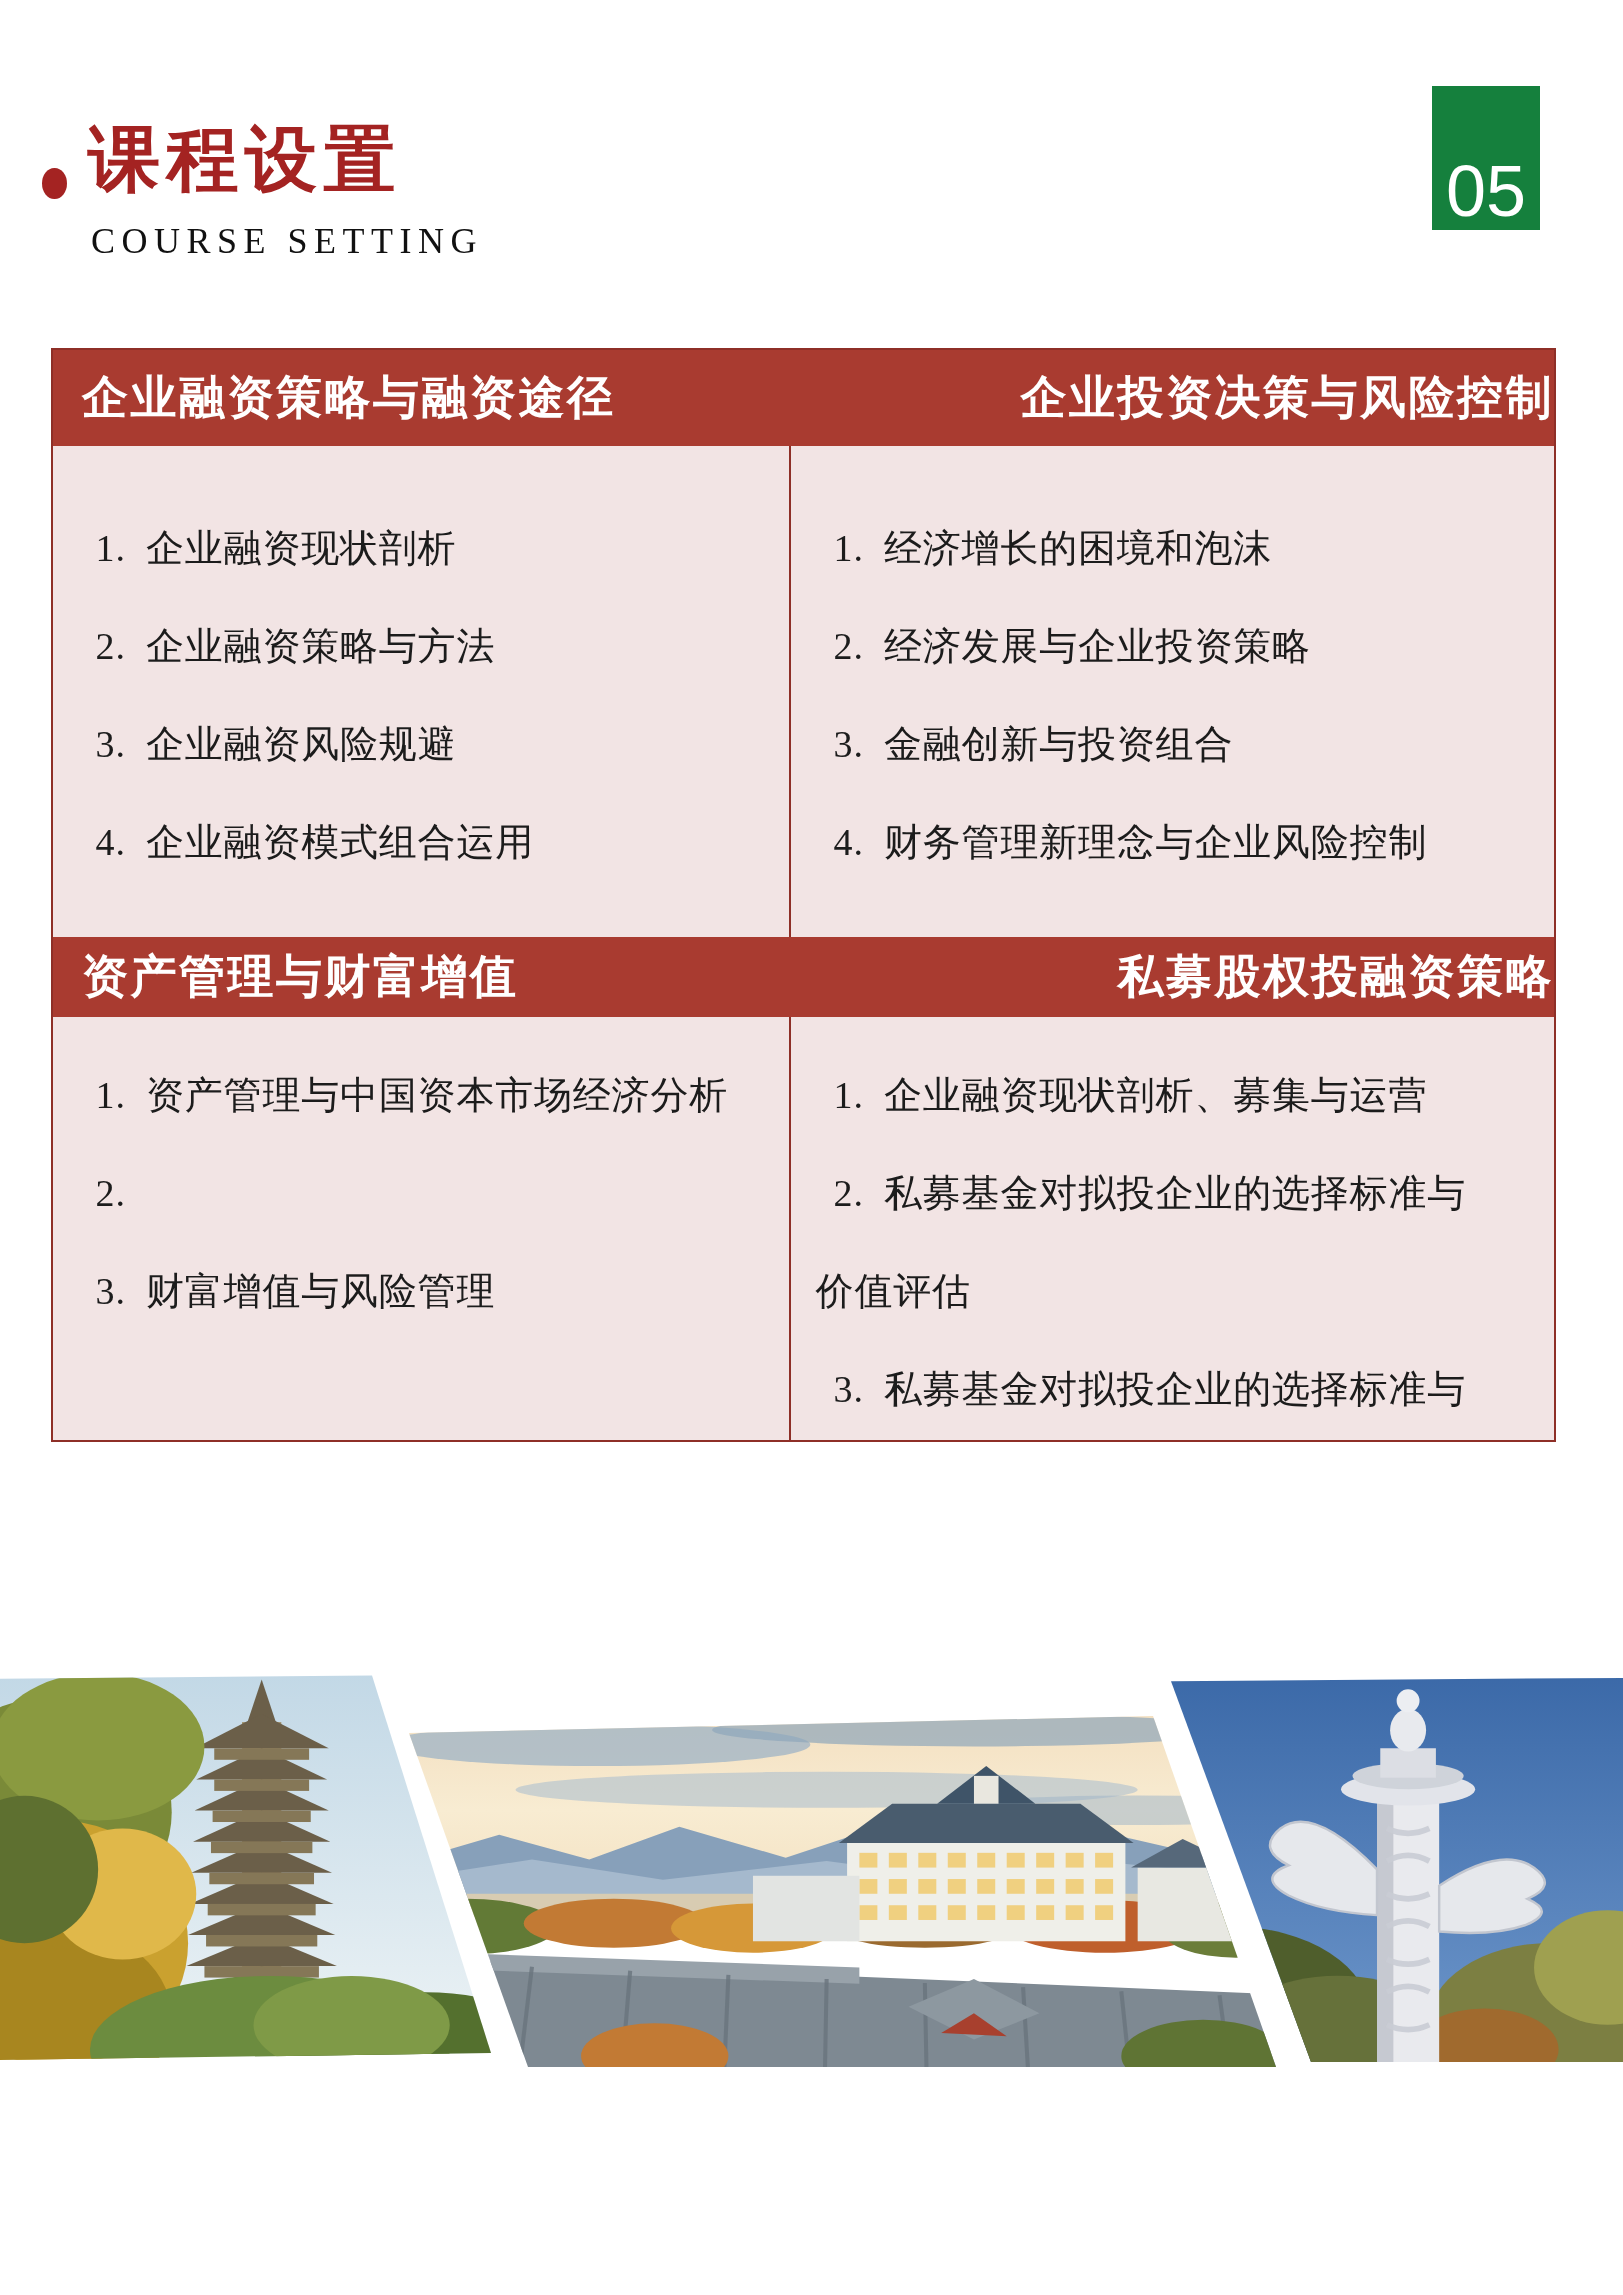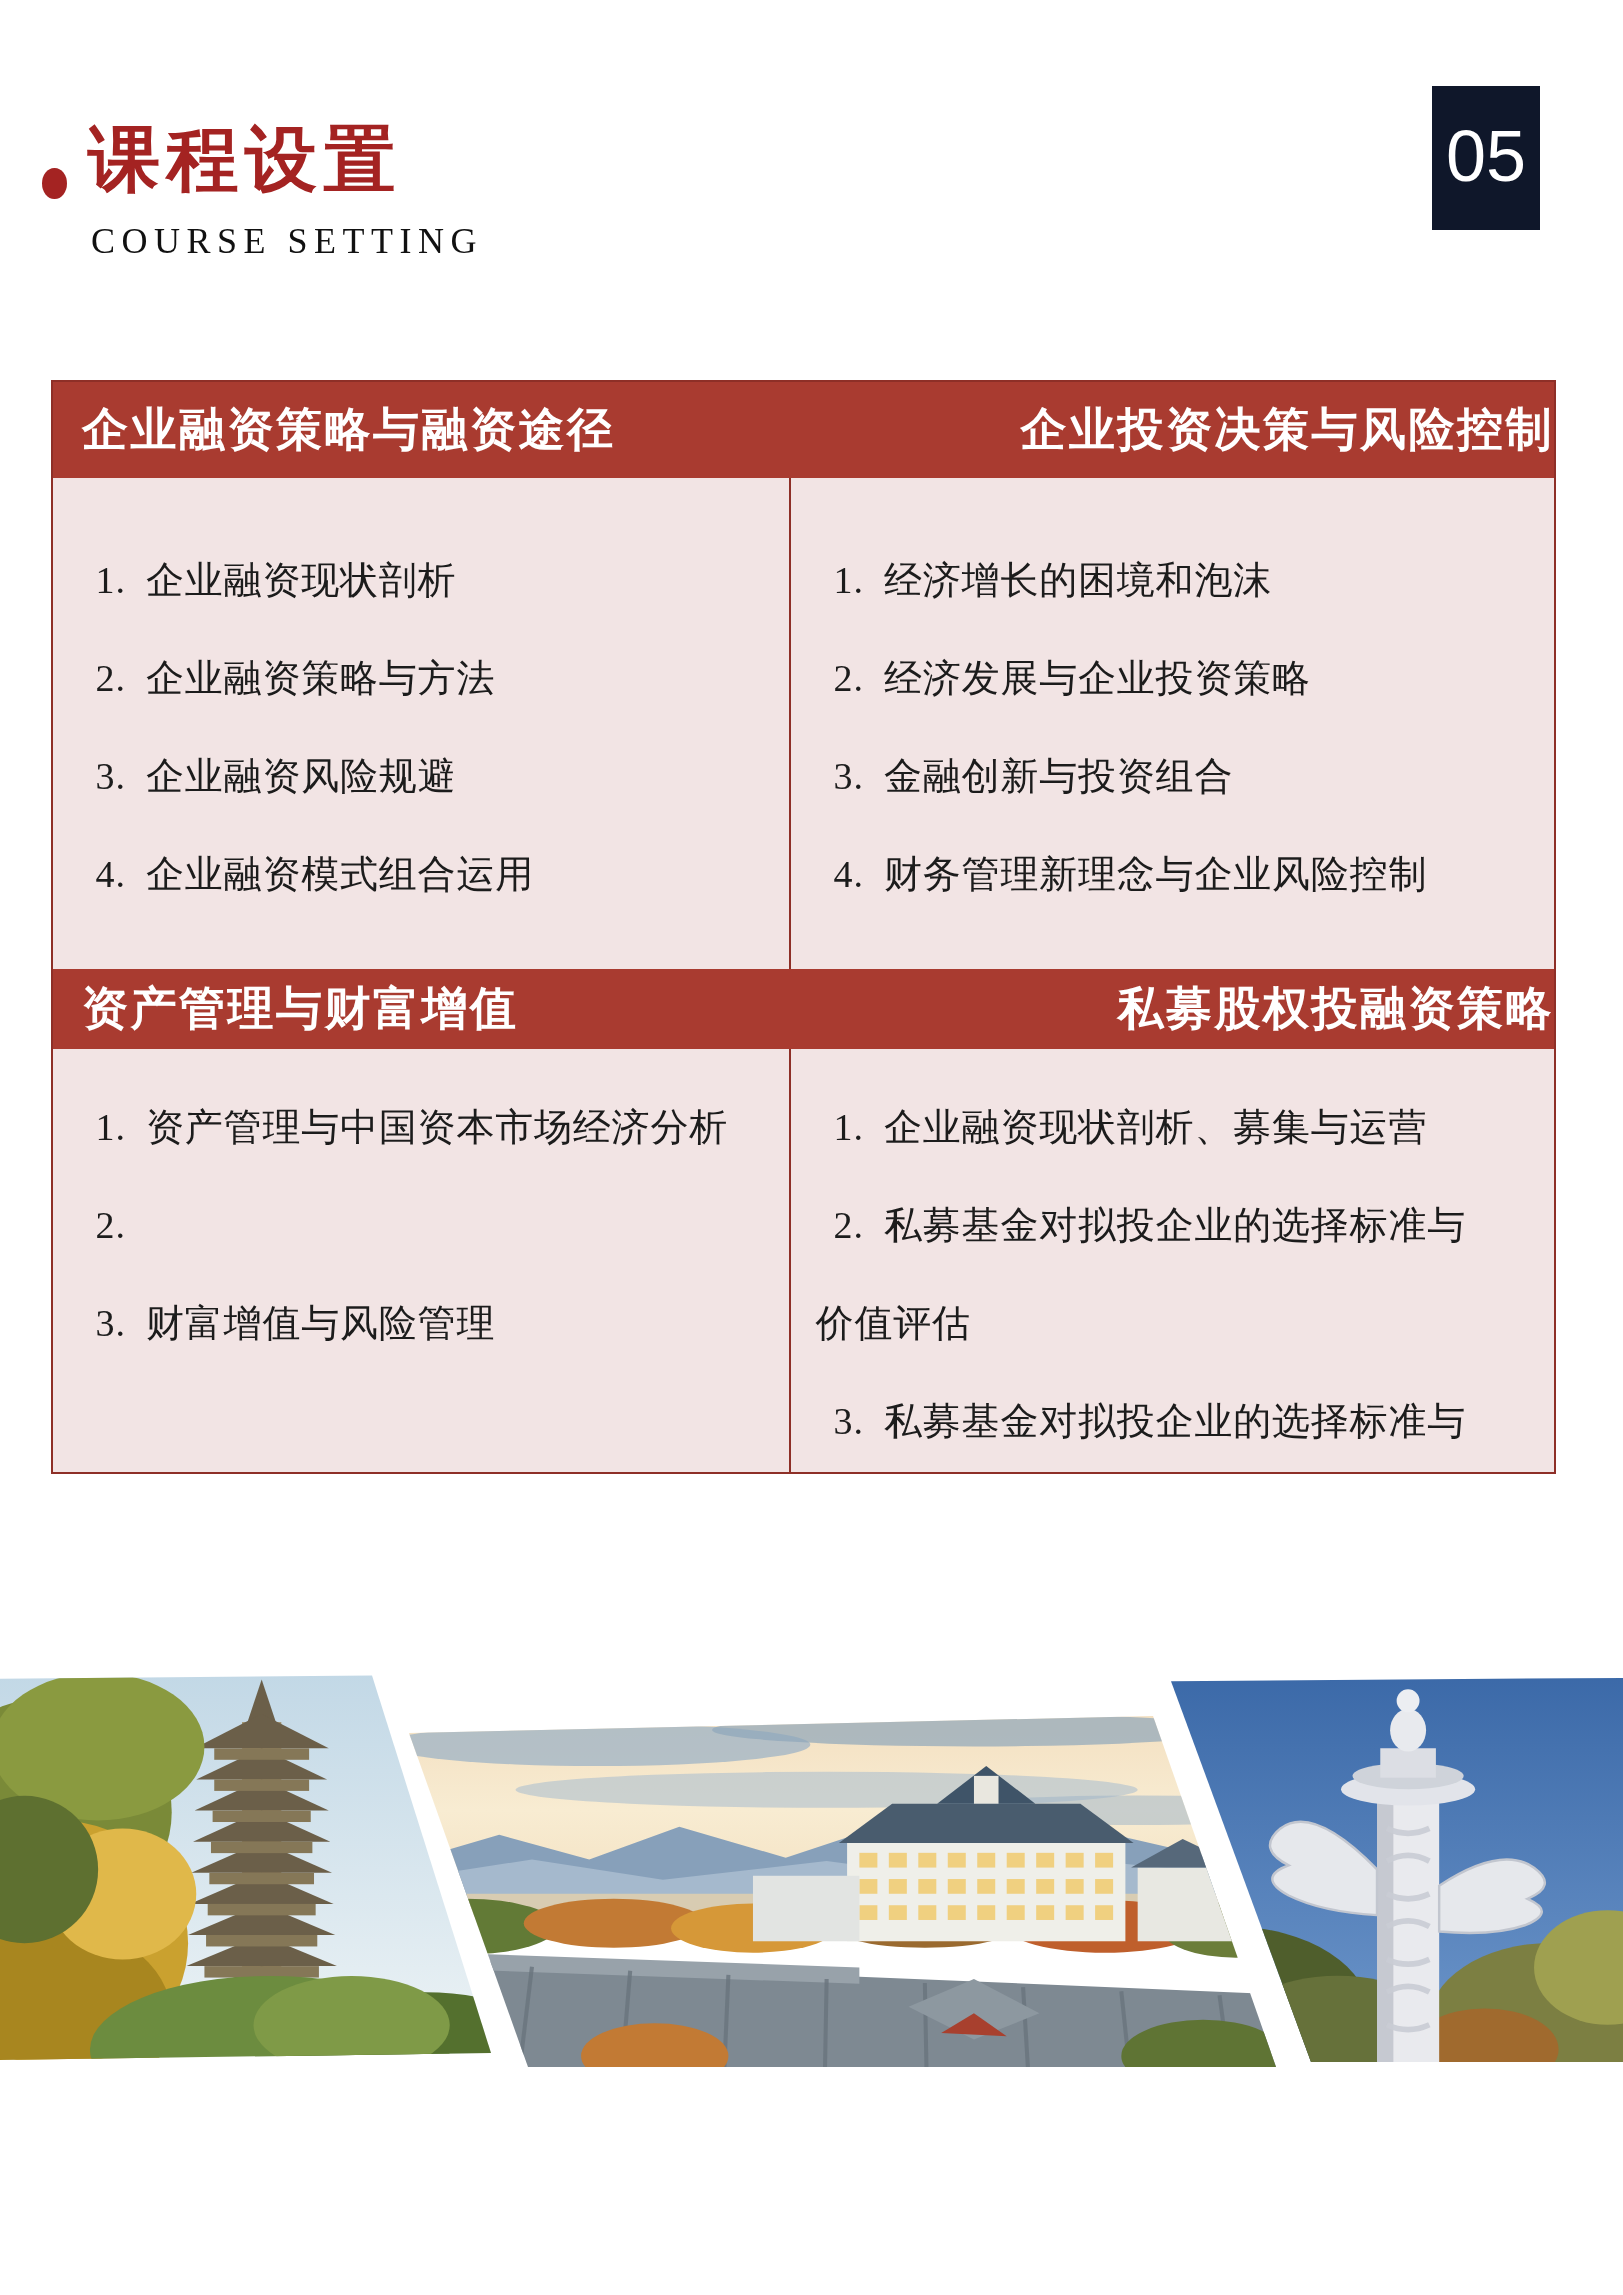--- a/index.html
+++ b/index.html
@@ -5,27 +5,27 @@
   html,body{margin:0;padding:0;background:#ffffff;}
   .page{position:relative;width:1623px;height:2295px;background:#ffffff;overflow:hidden;
         font-family:"Liberation Serif","DejaVu Serif",serif;}
 
   
   .title-block{position:absolute;left:34px;top:121px;}
   .bullet{position:absolute;left:8.2px;top:47px;width:24.5px;height:31px;border-radius:50%;background:#A42322;}
   .page-title{margin:0 0 0 54px;font-size:72px;line-height:1.1;font-weight:bold;color:#A42322;letter-spacing:6.5px;}
   .page-subtitle{margin:19.6px 0 0 57px;font-size:36px;letter-spacing:6.5px;color:#111111;font-weight:500;}
 
-  .page-badge{position:absolute;left:1432px;top:86px;width:108px;height:144px;background:#0f172a;
-              display:flex;align-items:center;justify-content:center;}
+  .page-badge{position:absolute;left:1432px;top:86px;width:108px;height:144px;background:#15803d;
+              display:flex;align-items:flex-end;justify-content:center;}
   .page-badge span{font-family:"Liberation Sans","DejaVu Sans",sans-serif;font-size:72px;line-height:1;
                    color:#ffffff;padding-bottom:3.3px;}
 
   
-  .course-table{position:absolute;left:51px;top:380px;width:1505px;border:2.5px solid #8E2F27;box-sizing:border-box;}
+  .course-table{position:absolute;left:51px;top:348px;width:1505px;border:2.5px solid #8E2F27;box-sizing:border-box;}
   .trow{display:flex;}
   .cell-l{width:736px;flex:none;box-sizing:border-box;}
   .cell-r{flex:1;box-sizing:border-box;border-left:2.5px solid #8E2F27;}
   .hcell{background:#A93B30;color:#ffffff;display:flex;align-items:center;
          font-size:46px;font-weight:bold;letter-spacing:2.5px;}
   .hcell.cell-r{border-left-color:#A93B30;}
   .hrow1 .hcell{height:96px;}
   .hrow2 .hcell{height:80px;}
   .hcell.cell-l{padding-left:29px;}
   .hcell.cell-r{padding-left:47px;justify-content:flex-end;}

